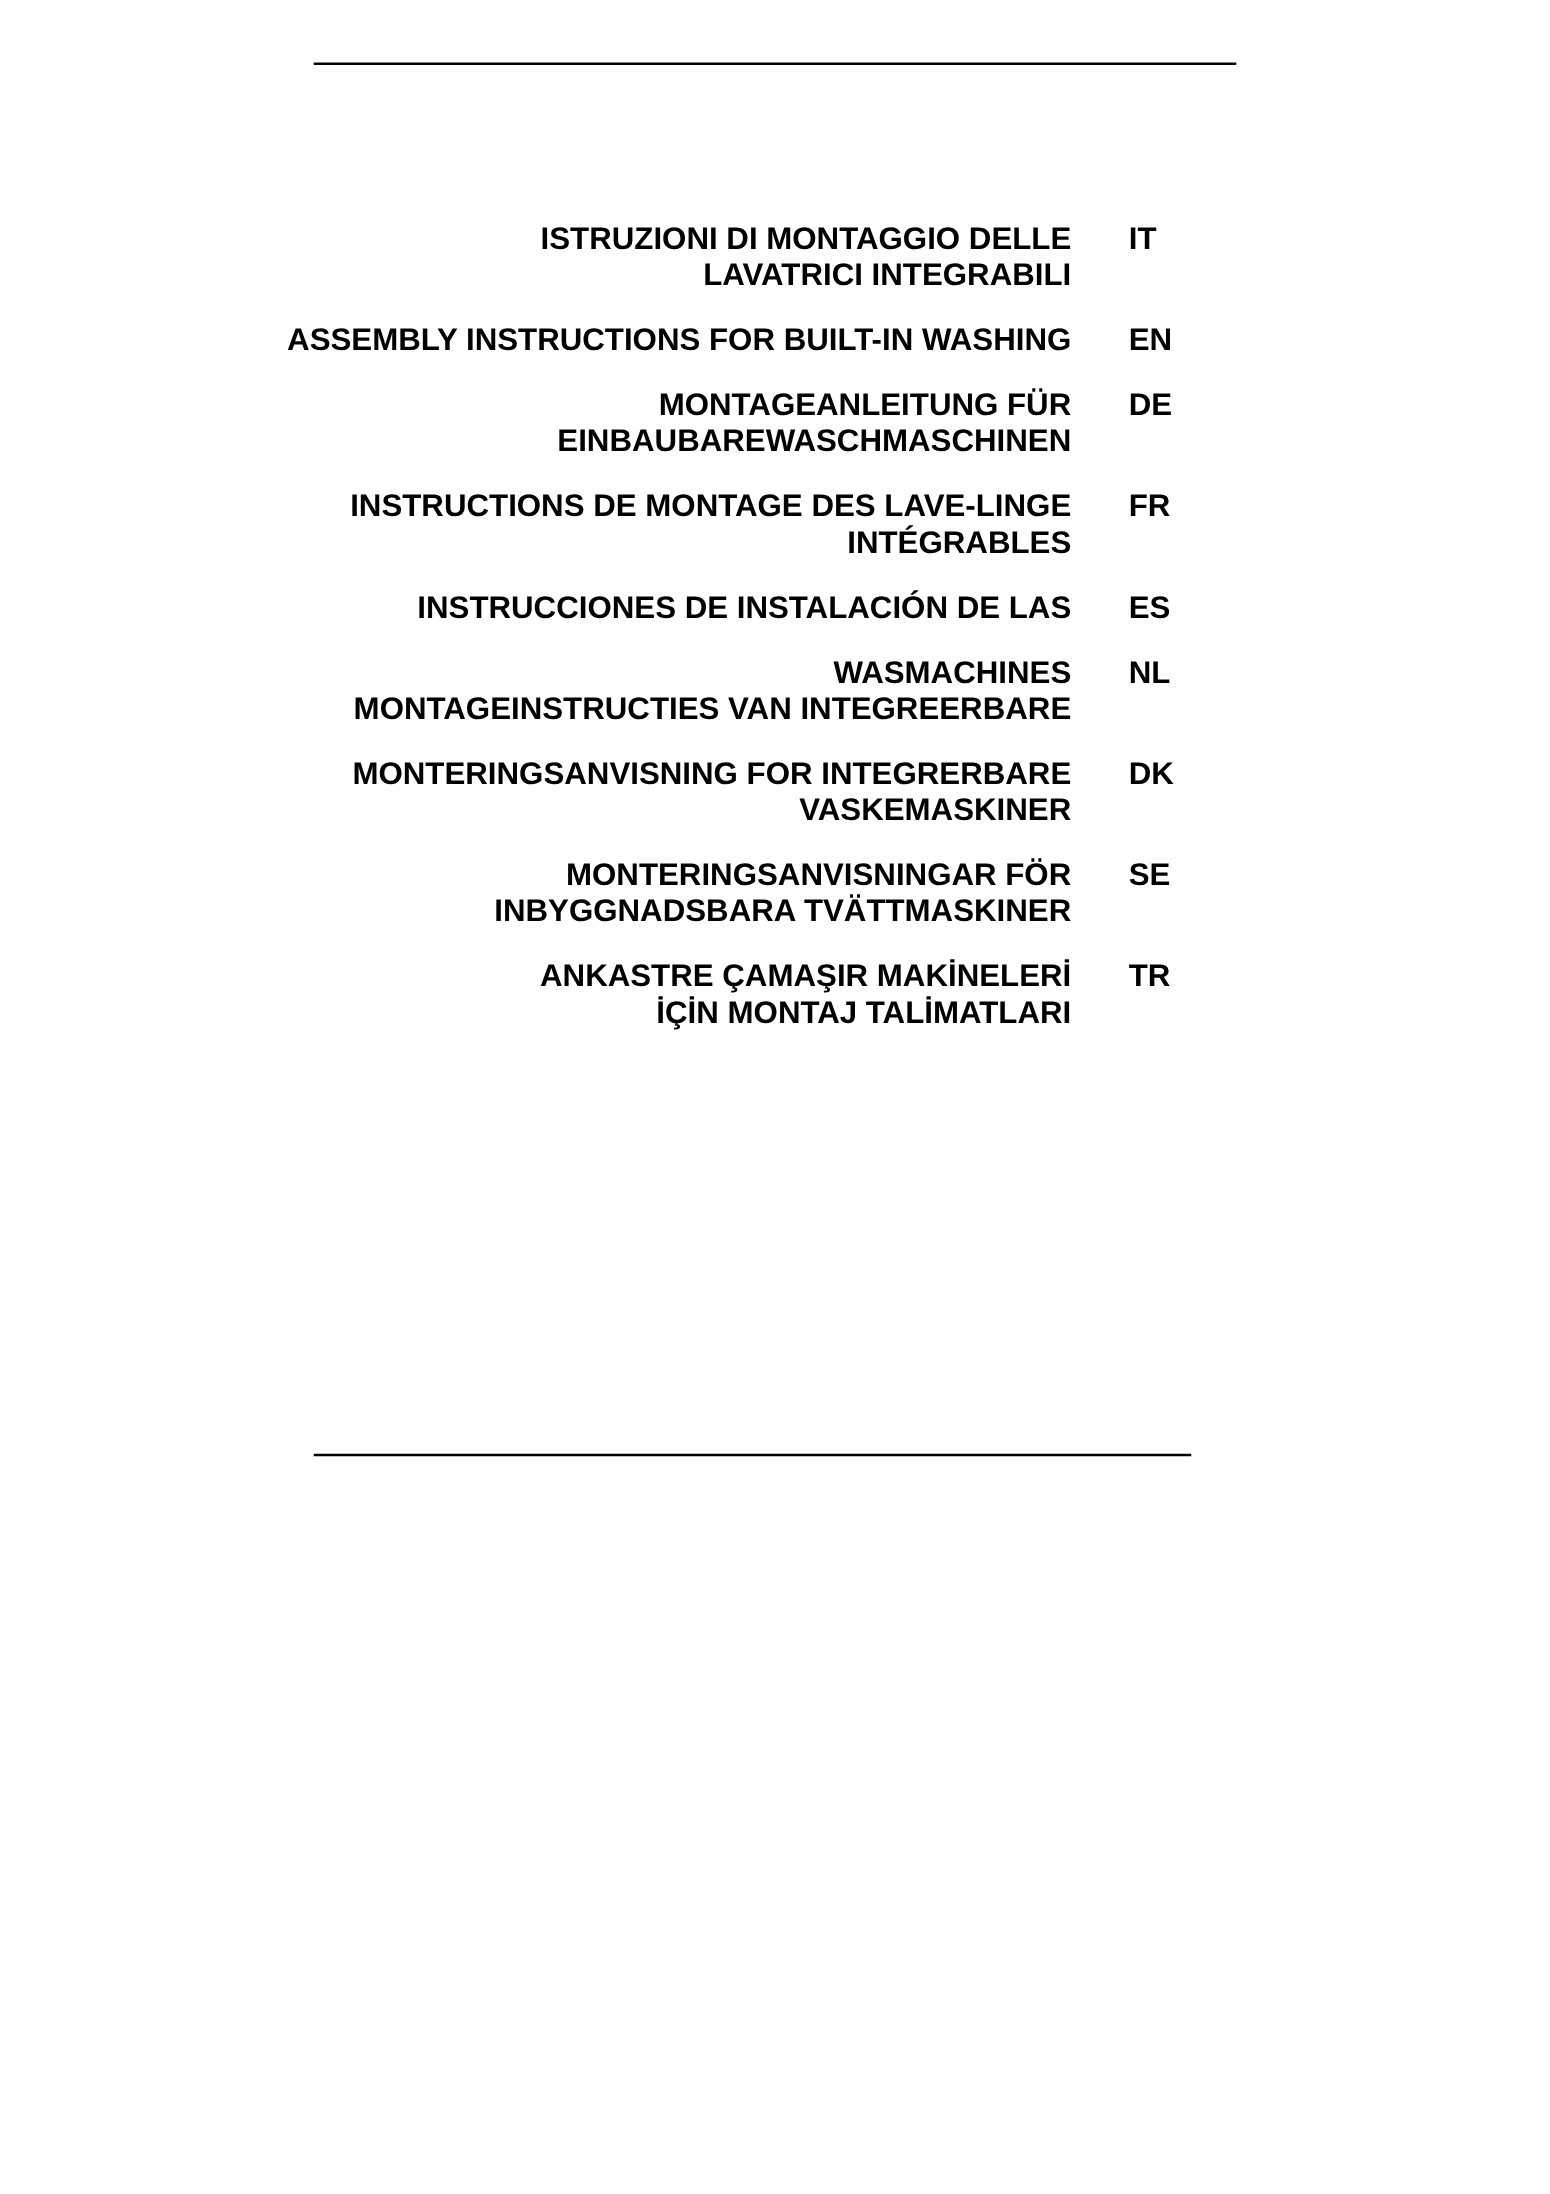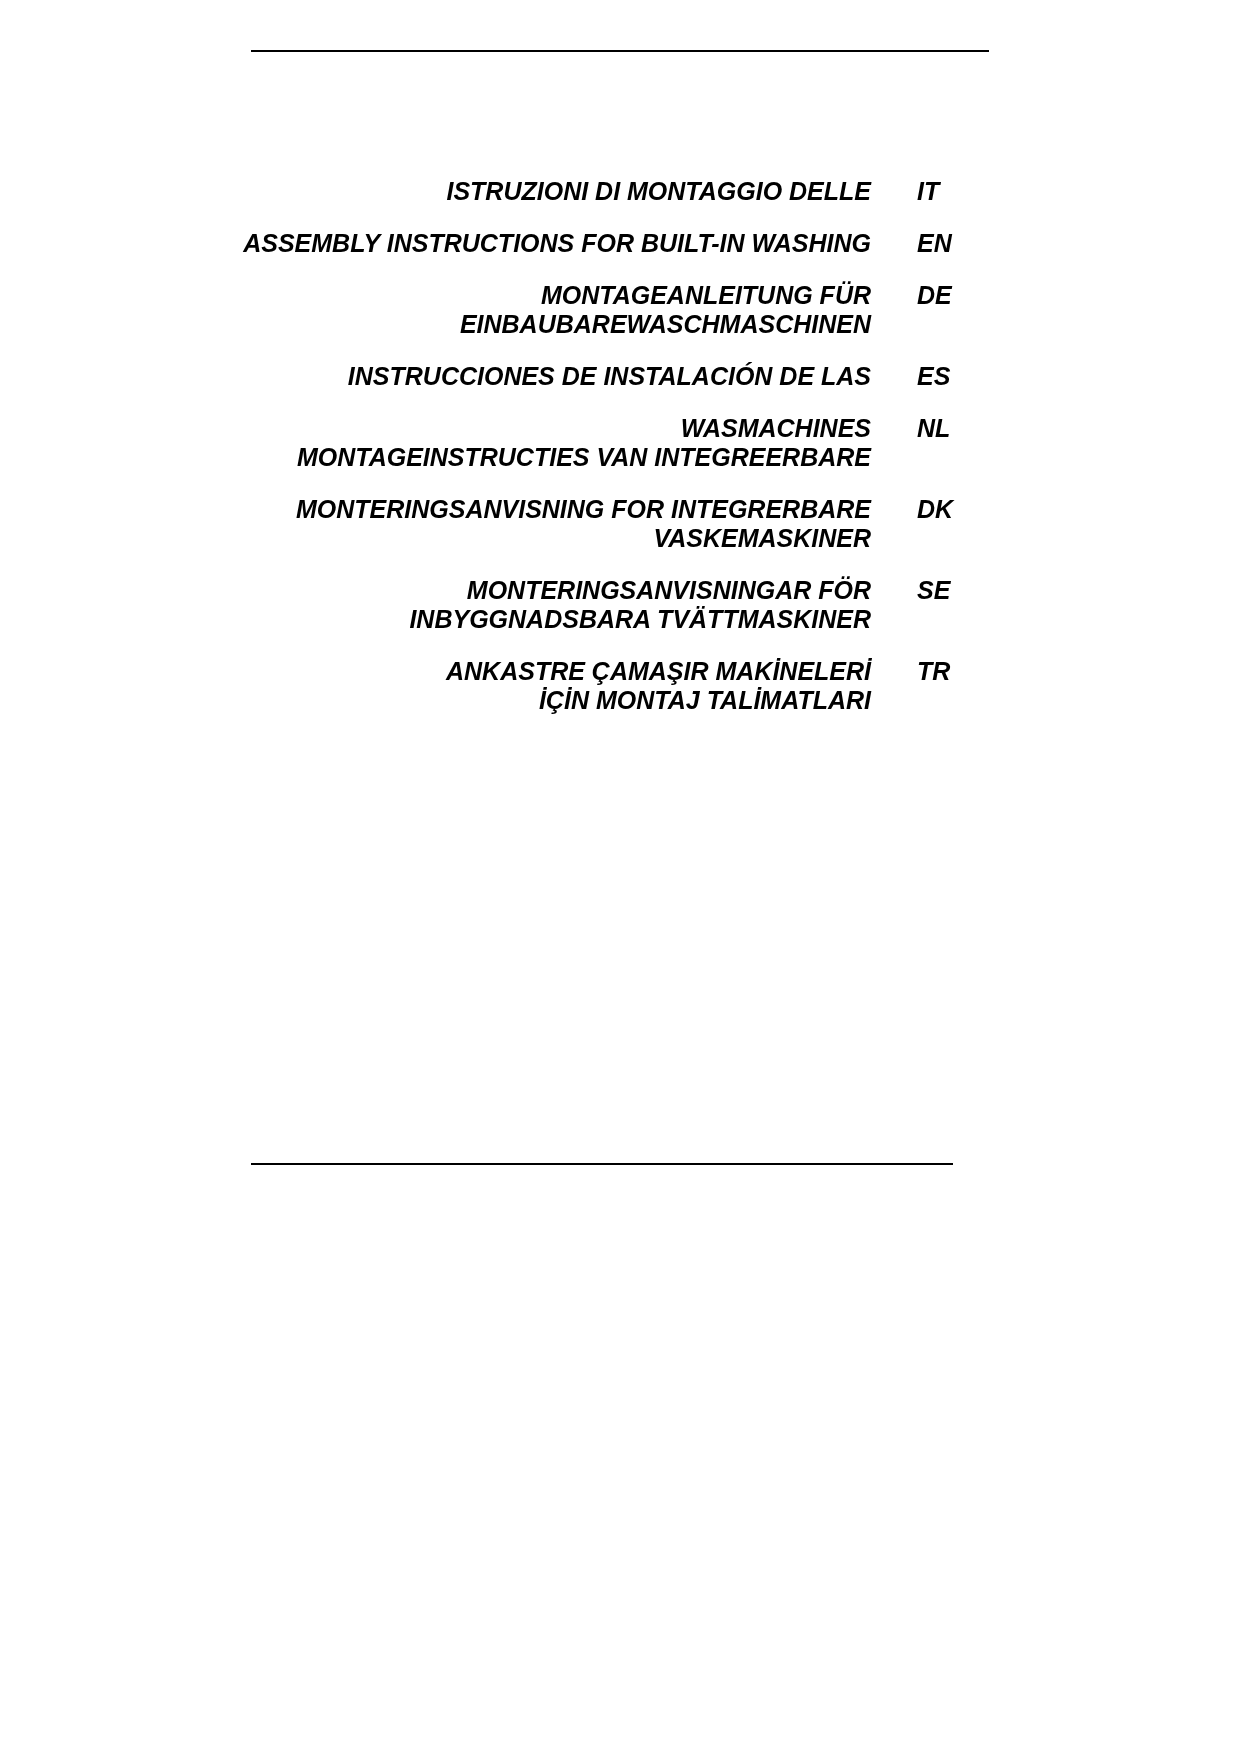--- a/index.html
+++ b/index.html
@@ -19,24 +19,23 @@
   }
   .rule {
     position: absolute;
     height: 2px;
     background: #000000;
   }
   .rule-top { left: 251px; top: 50px; width: 738px; }
   .rule-bottom { left: 251px; top: 1163px; width: 702px; }
   .entries {
     position: absolute;
-    left: 231px;
+    left: 217px;
     top: 177px;
     width: 750px;
-    font-style: italic;
   }
   .entry {
     display: flex;
     align-items: flex-start;
     margin-bottom: 23px;
     font-weight: bold;
     font-size: 25px;
     line-height: 29px;
     letter-spacing: 0px;
   }
@@ -60,39 +59,47 @@
 
 <div class="page">
 
   <div class="rule rule-top"></div>
 
   <div class="entries">
 
     <div class="entry">
       <div class="title">
         <span class="line">ISTRUZIONI DI MONTAGGIO DELLE</span>
+        <span class="line">LAVATRICI INTEGRABILI</span>
       </div>
       <div class="code">IT</div>
     </div>
 
     <div class="entry">
       <div class="title">
         <span class="line">ASSEMBLY INSTRUCTIONS FOR BUILT-IN WASHING</span>
       </div>
       <div class="code">EN</div>
     </div>
 
     <div class="entry">
       <div class="title">
         <span class="line">MONTAGEANLEITUNG FÜR</span>
         <span class="line">EINBAUBAREWASCHMASCHINEN</span>
       </div>
       <div class="code">DE</div>
     </div>
 
+    <div class="entry">
+      <div class="title">
+        <span class="line">INSTRUCTIONS DE MONTAGE DES LAVE-LINGE</span>
+        <span class="line">INTÉGRABLES</span>
+      </div>
+      <div class="code">FR</div>
+    </div>
 
     <div class="entry">
       <div class="title">
         <span class="line">INSTRUCCIONES DE INSTALACIÓN DE LAS</span>
       </div>
       <div class="code">ES</div>
     </div>
 
 
     <div class="entry">

